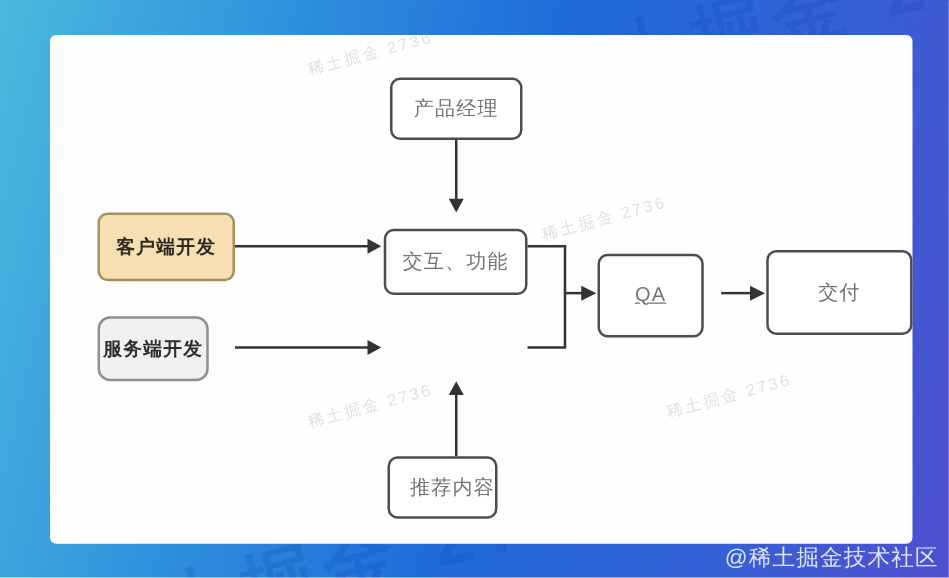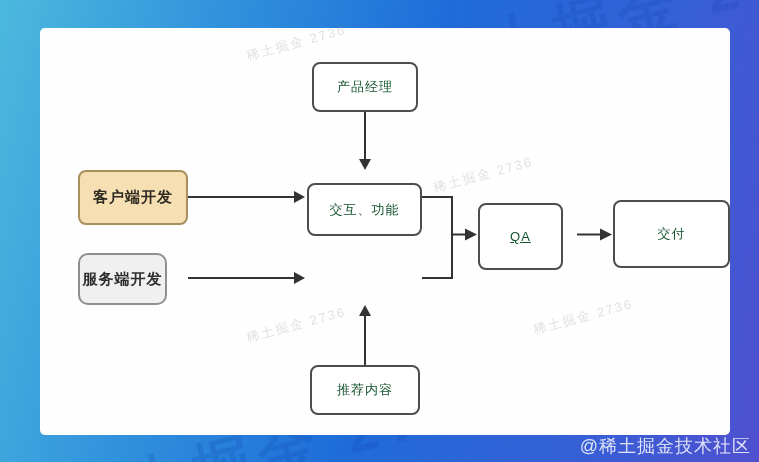--- a/index.html
+++ b/index.html
@@ -40,32 +40,32 @@
 
   
   .edges { position:absolute; left:0; top:0; width:690px; height:407px; }
 
   
   .node {
     position:absolute;
     display:flex; align-items:center; justify-content:center;
     background:#ffffff;
     border:2px solid #4d4d4d; border-radius:8px;
-    font-size:13px; color:#14532d; letter-spacing:1px;
+    font-size:16px; color:#737373; letter-spacing:1px;
     white-space:nowrap;
   }
   .node--tan  { background:#f6dfb2; border-color:#a8905e; font-weight:bold; color:#2e2a22; font-size:15px;text-align:right; }
   .node--gray { background:#f0f0f0; border-color:#8f8f8f; font-weight:bold; color:#2e2e2e; font-size:15px; }
 
   .n-product  { left:272px; top:34px;  width:106px; height:50px; }
   .n-client   { left:38px;  top:142px; width:110px; height:55px; }
   .n-server   { left:38px;  top:225px; width:89px; height:52px;border-radius:10px; }
   .n-interact { left:267px; top:155px; width:115px; height:53px; }
   .n-content  { left:267px; top:224px; width:115px; height:52px; }
-  .n-recommend{ left:270px; top:337px; width:110px; height:50px; }
+  .n-recommend{ left:270px; top:337px; width:88px; height:50px;justify-content:flex-end; }
   .n-qa       { left:438px; top:175px; width:85px;  height:67px;text-decoration:underline; }
   .n-delivery { left:573px; top:172px; width:117px;  height:68px; }
 
   
   .attribution {
     position:absolute; right:8px; bottom:4px;
     font-size:18px; color:rgba(255,255,255,0.82);
     letter-spacing:1px;
   }
 </style>

